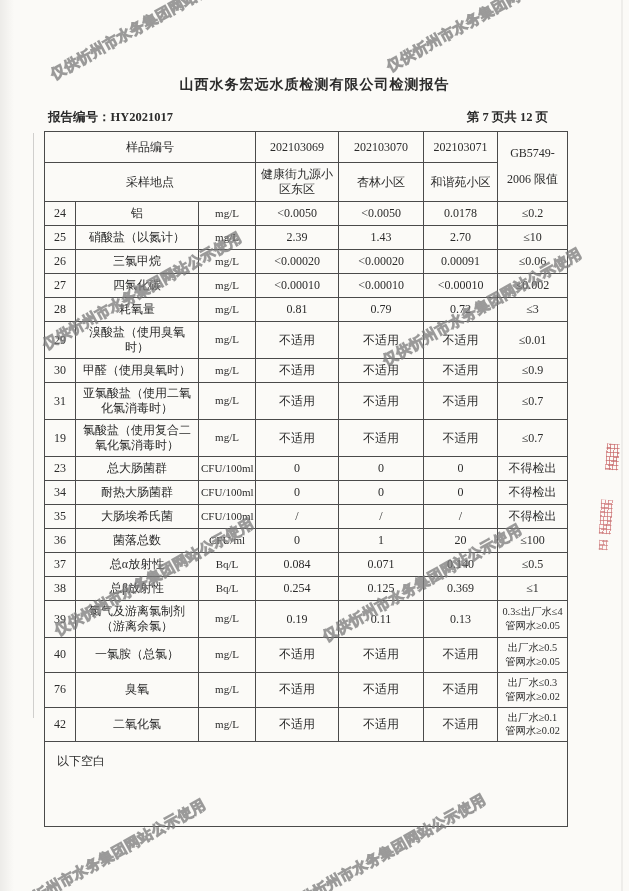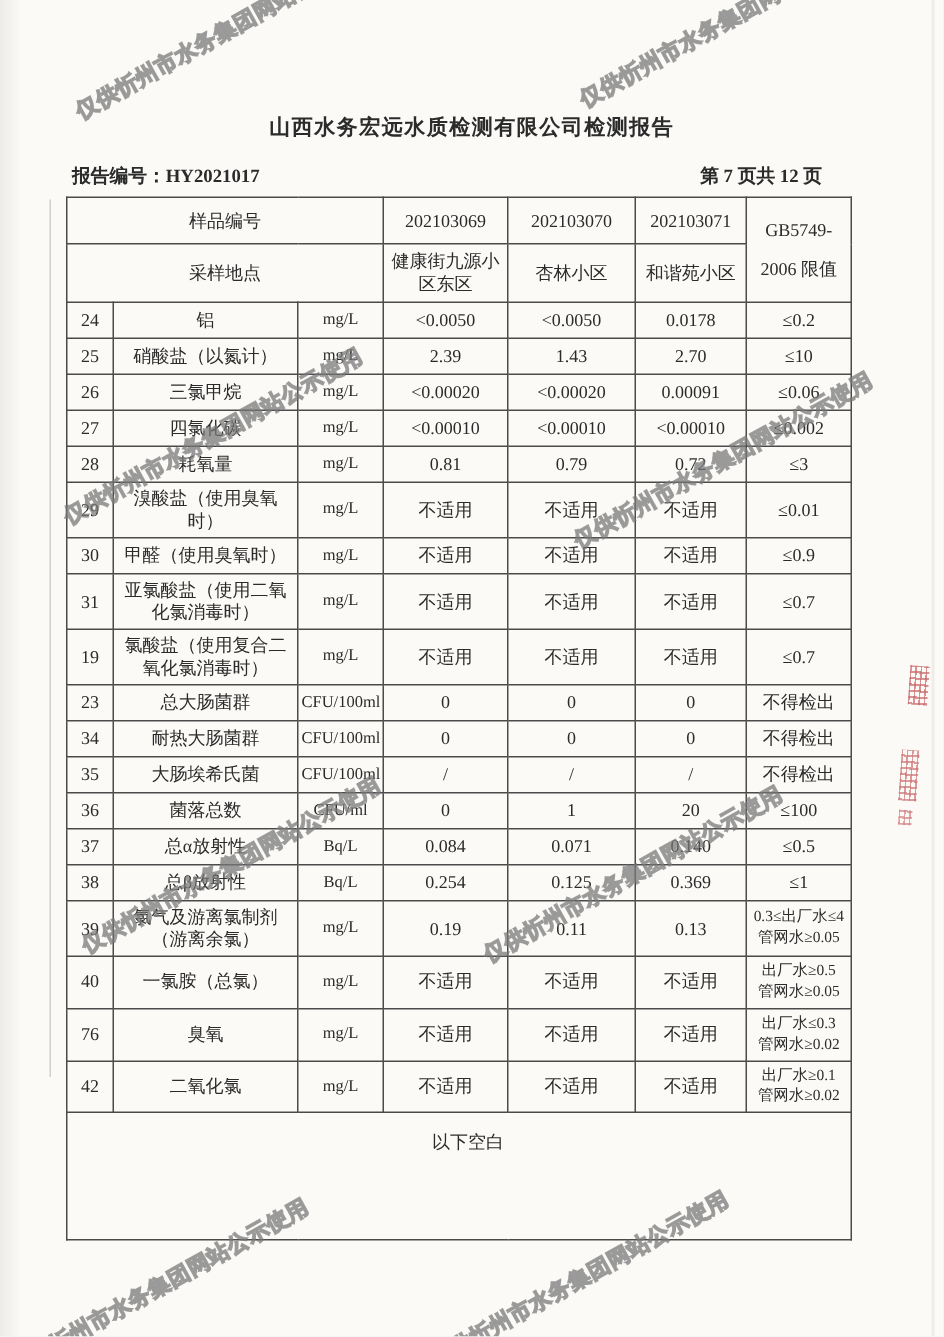--- a/index.html
+++ b/index.html
@@ -52,21 +52,21 @@
   }
   thead tr.h1 td{height:24px;}
   thead tr.h2 td{height:32px;}
   tbody tr{height:24px;}
   td.cell-item{text-align:left;padding-left:7px;padding-right:4px;}
   td.cell-unit{font-size:11px;}
   td.cell-limit{font-size:12px;}
   td.cell-limit.two-line{font-size:10.3px;line-height:1.35;margin-top:44px;}
   td.limit-head div{line-height:2.1;}
   tr.blank-row td{
-    height:72px;vertical-align:top;text-align:center;
+    height:72px;vertical-align:top;text-align:left;
     padding:12px 0 0 12px;font-size:12px;
   }
   .wm{
     position:absolute;white-space:nowrap;z-index:5;
     font-family:"Liberation Sans","DejaVu Sans",sans-serif;
     font-size:14.5px;font-weight:700;letter-spacing:0.5px;
     color:rgba(150,150,150,0.45);
     -webkit-text-fill-color:rgba(170,170,170,0.16);
     -webkit-text-stroke:1px rgba(118,118,118,0.70);
     transform:rotate(-29deg);transform-origin:0 50%;

